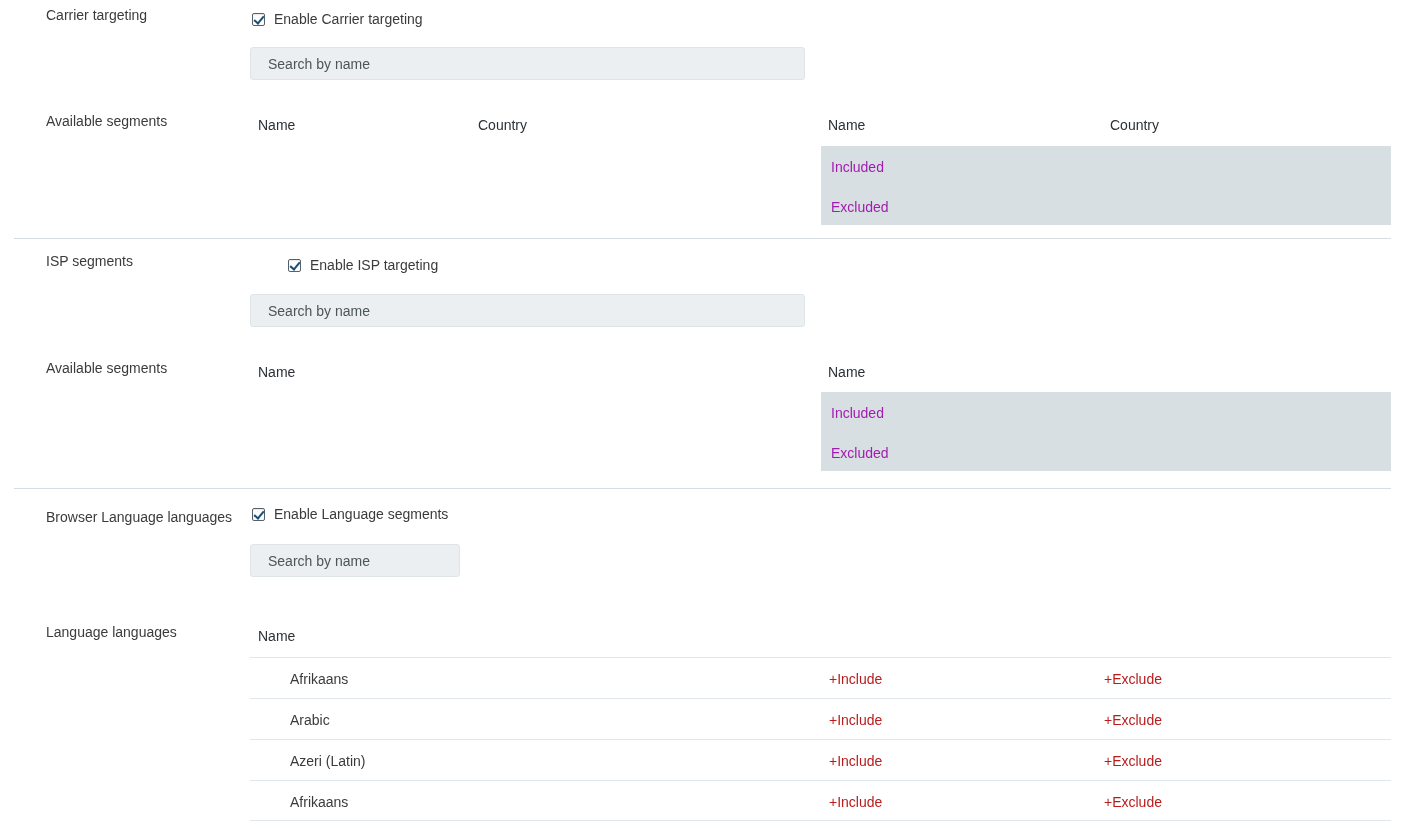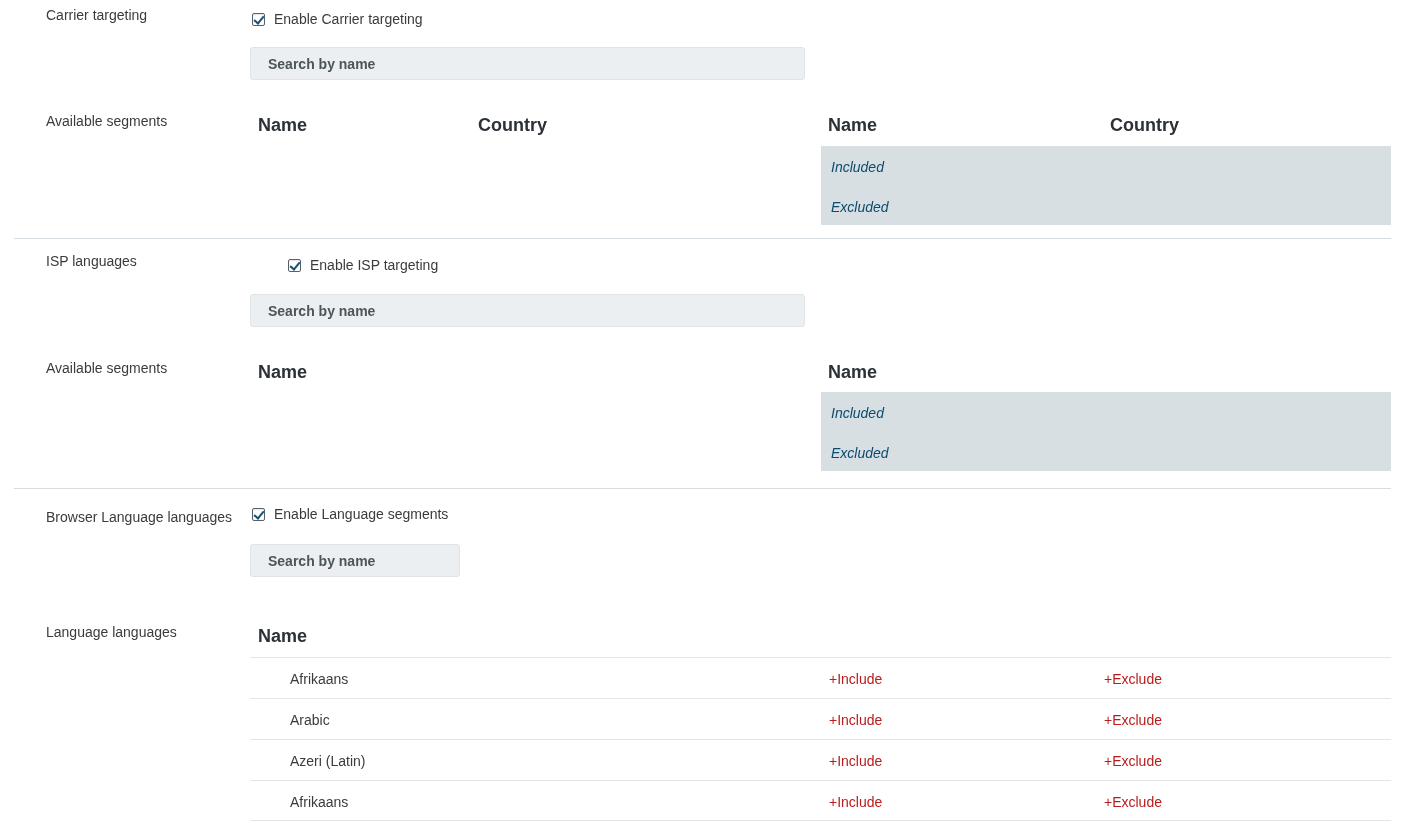--- a/index.html
+++ b/index.html
@@ -74,51 +74,49 @@
   .search-box {
     position: absolute;
     box-sizing: border-box;
     height: 33px;
     background: #eceff1;
     border: 1px solid #dfe4e7;
     border-radius: 3px;
     display: flex;
     align-items: center;
     padding: 0 0 0 17px;
-    font-weight: bold;
   }
   .search-box .ph {
     font-size: 14px;
     color: #4c5559;
     line-height: 18px;
   }
 
   
   .col-head {
     position: absolute;
-    font-size: 18px;
-    font-weight: bold;
+    font-size: 14px;
+    font-weight: normal;
     color: #2b3136;
     white-space: nowrap;
     line-height: 18px;
   }
 
   
   .sel-panel {
     position: absolute;
     background: #d7dfe2;
   }
   .sel-panel .sel-item {
     position: absolute;
     left: 10px;
     font-size: 14px;
-    color: #0c4a6e;
-    line-height: 18px;
-    white-space: nowrap;
-    font-style: italic;
+    color: #a21caf;
+    line-height: 18px;
+    white-space: nowrap;
   }
 
   
   .divider {
     position: absolute;
     left: 14px;
     width: 1377px;
     height: 1px;
     background: #d5dde3;
   }
@@ -185,21 +183,21 @@
   <div class="col-head" style="left:828px; top:116px;">Name</div>
   <div class="col-head" style="left:1110px; top:116px;">Country</div>
 
   <div class="sel-panel" style="left:821px; top:146px; width:570px; height:79px;">
     <div class="sel-item" style="top:12px;">Included</div>
     <div class="sel-item" style="top:52px;">Excluded</div>
   </div>
 
   <div class="divider" style="top:238px;"></div>
 
-  <div class="row-label" style="top:252px;">ISP languages</div>
+  <div class="row-label" style="top:252px;">ISP segments</div>
 
   <div class="check-row" style="left:252px; top:256px;margin-left:36px;">
     <span class="cb"></span>
     <span class="check-label">Enable ISP targeting</span>
   </div>
 
   <div class="search-box" style="left:250px; top:294px; width:555px;">
     <span class="ph">Search by name</span>
   </div>
 

